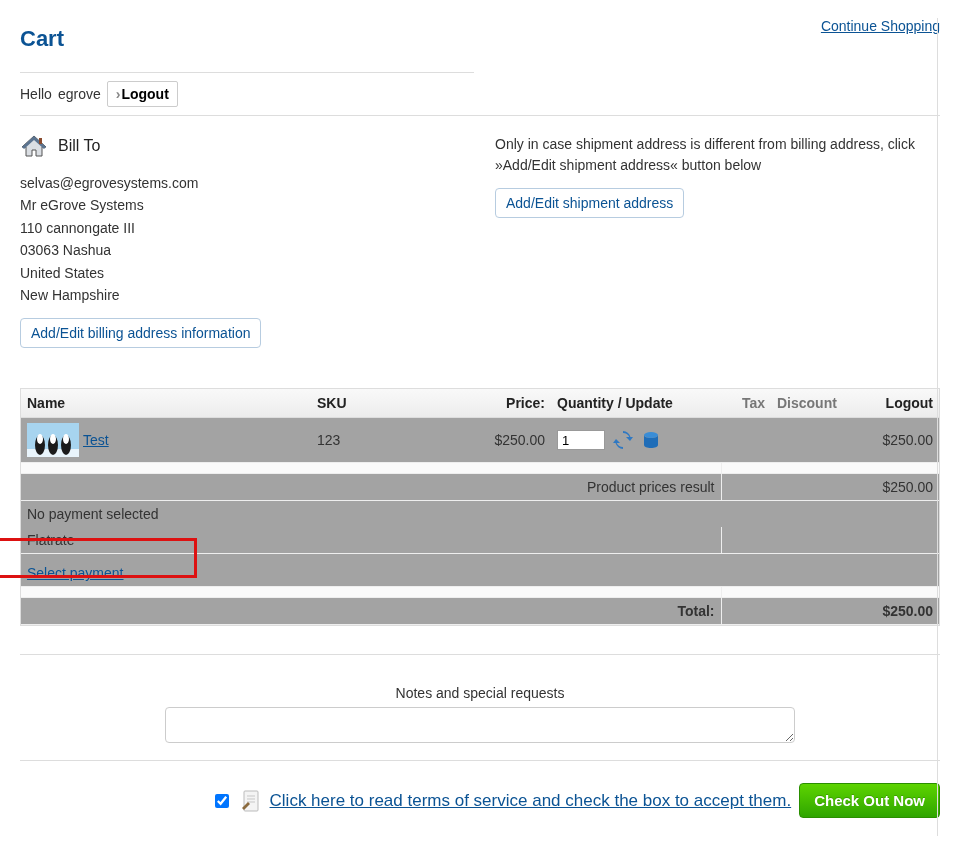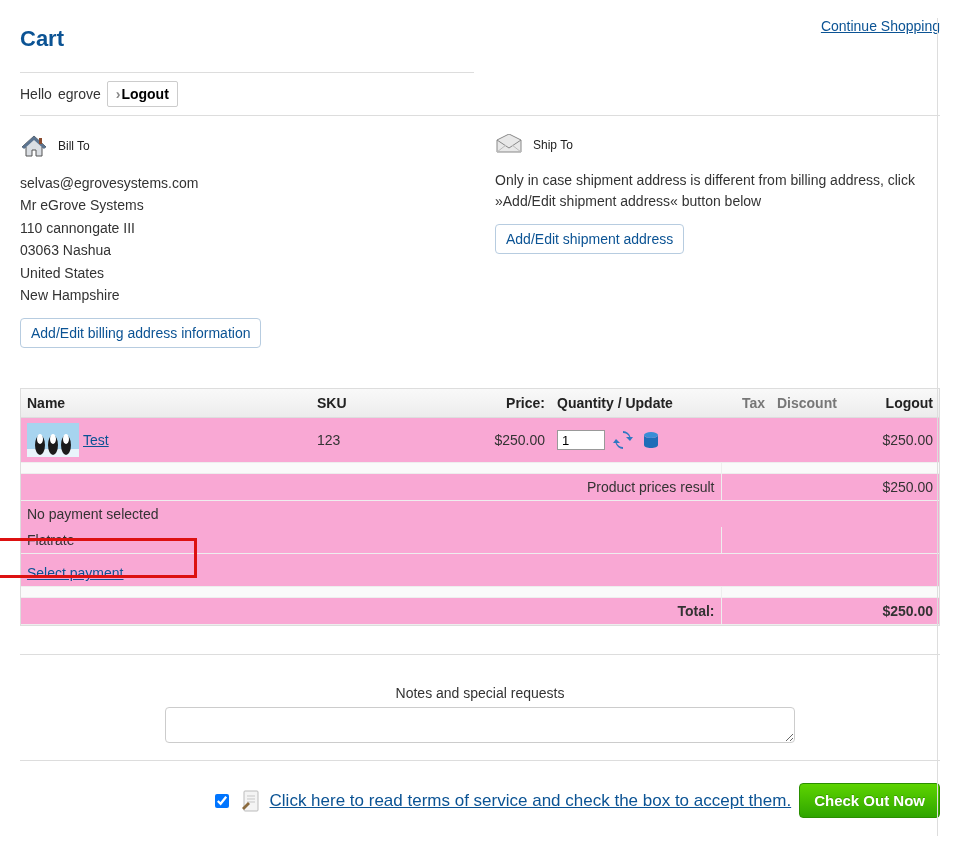--- a/index.html
+++ b/index.html
@@ -8,30 +8,30 @@
   .page-title { color: #0b5394; font-size: 22px; font-weight: bold; margin: 8px 0 12px 0; }
   .link-blue { color: #0b5394; text-decoration: underline; cursor: pointer; }
   .divider { border-top: 1px solid #ddd; margin: 8px 0; }
   .divider-span { border-top: 1px solid #ddd; margin: 8px 0; width: 454px; }
   .greet-row { display: flex; align-items: center; gap: 6px; margin-bottom: 4px; }
   .logout-btn { border: 1px solid #ccc; background: #fff; padding: 4px 8px; font-size: 14px; font-weight: bold; cursor: pointer; border-radius: 2px; }
   .logout-btn::before { content: "›"; color: #888; margin-right: 1px; }
   .columns { display: flex; gap: 30px; padding-top: 10px; }
   .col { flex: 1 1 50%; }
   .sec-head { display: flex; align-items: center; gap: 10px; margin-bottom: 14px; }
-  .sec-head h2 { font-size: 12px; font-weight: normal; color: #222; margin: 0; }
+  .sec-head h2 { font-size: 16px; font-weight: normal; color: #222; margin: 0; }
   .icon-house { width: 28px; height: 24px; display: inline-block; }
   .icon-envelope { width: 28px; height: 22px; display: inline-block; }
   .addr-line { line-height: 1.6; }
   .btn-light { display: inline-block; border: 1px solid #b7cce0; background: #fff; color: #0b5394; padding: 6px 10px; border-radius: 4px; cursor: pointer; font-size: 14px; margin-top: 12px; }
   .tbl-wrap { margin-top: 40px; border: 1px solid #ddd; }
   table.cart { width: 100%; border-collapse: collapse; }
   table.cart th { text-align: left; font-weight: bold; background: linear-gradient(#f9f9f9, #ececec); border-bottom: 1px solid #ddd; padding: 6px 6px; font-size: 14px; color: #222; }
   table.cart th.r, table.cart td.r { text-align: right; }
-  table.cart td { padding: 5px 6px; border-bottom: 1px solid #eee; vertical-align: middle; font-size: 14px; background: #f9a8d4; }
+  table.cart td { padding: 5px 6px; border-bottom: 1px solid #eee; vertical-align: middle; font-size: 14px; background: #a3a3a3; }
   .prod-cell { display: flex; align-items: center; gap: 4px; }
   .thumb { width: 52px; height: 34px; display: inline-block; }
   .qty-input { width: 48px; height: 20px; padding: 2px 4px; font-size: 13px; border: 1px solid #999; }
   .qty-cell { display: flex; align-items: center; gap: 8px; }
   .ic-btn { width: 20px; height: 20px; cursor: pointer; }
   tr.subrow td { background: #fafafa; }
   tr.label-row td.label-cell { text-align: right; padding-right: 6px; }
   tr.bold td { font-weight: bold; }
   .notes-block { margin-top: 30px; text-align: center; }
   .notes-block .nt { margin-bottom: 6px; }
@@ -79,31 +79,20 @@
       <div class="addr-line">selvas@egrovesystems.com</div>
       <div class="addr-line">Mr eGrove Systems</div>
       <div class="addr-line">110 cannongate III</div>
       <div class="addr-line">03063 Nashua</div>
       <div class="addr-line">United States</div>
       <div class="addr-line">New Hampshire</div>
       <button class="btn-light">Add/Edit billing address information</button>
     </div>
 
     <div class="col">
-      <div class="sec-head">
-        <span class="icon-envelope">
-          <svg viewBox="0 0 28 22">
-              <polygon points="2,6 14,0 26,6 26,18 2,18" fill="#e8e8e8" stroke="#888"></polygon>
-              <polyline points="2,6 14,14 26,6" fill="none" stroke="#888"></polyline>
-              <polyline points="2,18 11,11" fill="none" stroke="#bbb"></polyline>
-              <polyline points="26,18 17,11" fill="none" stroke="#bbb"></polyline>
-            </svg>
-        </span>
-        <h2>Ship To</h2>
-      </div>
       <div class="addr-line" style="line-height:1.5;">Only in case shipment address is different from billing address, click »Add/Edit shipment address« button below</div>
       <button class="btn-light">Add/Edit shipment address</button>
     </div>
   </div>
 
   <div class="tbl-wrap">
     <table class="cart">
       <colgroup>
         <col style="width:290px">
           <col style="width:130px">

